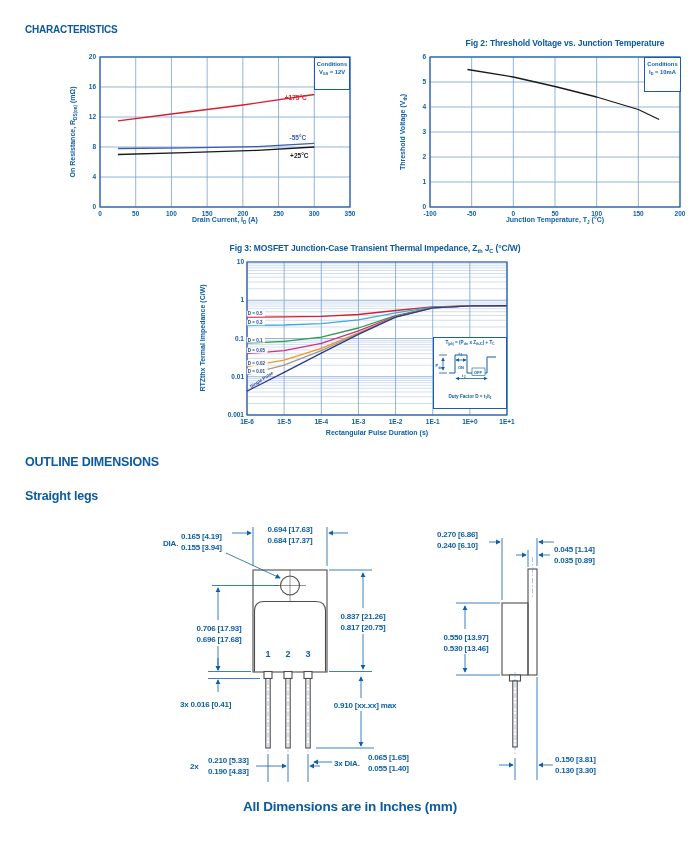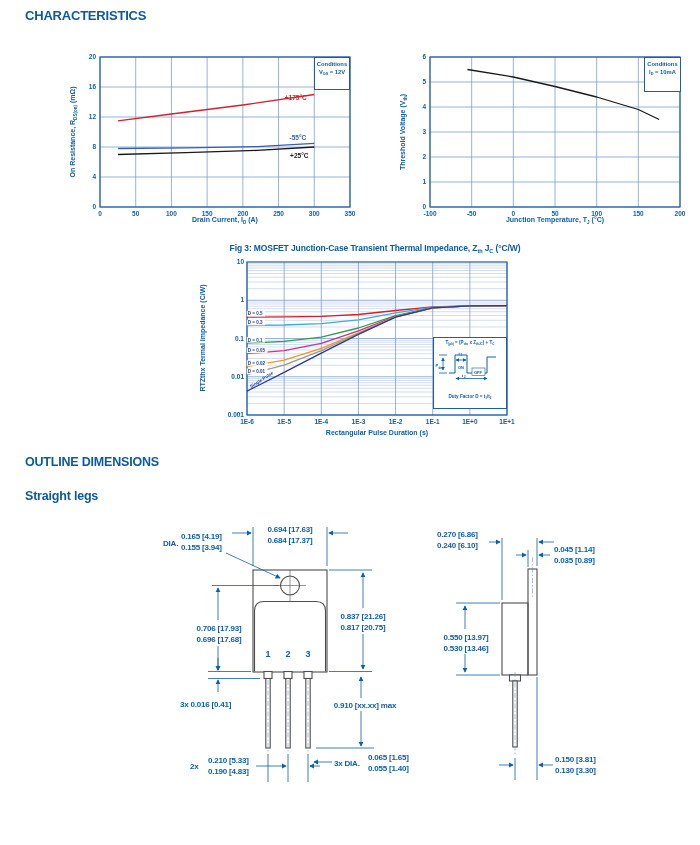--- a/index.html
+++ b/index.html
@@ -1,19 +1,19 @@
 <!DOCTYPE html>
 <html><head>
 <meta charset="utf-8">
 <style>
   html,body{margin:0;padding:0;background:#fff;}
   #page{position:relative;width:700px;height:845px;background:#fff;overflow:hidden;
         font-family:"Liberation Sans","DejaVu Sans",sans-serif;}
   .hd{position:absolute;color:#0d5aa0;font-weight:bold;letter-spacing:-0.2px;}
-  #characteristics-heading{left:25px;top:8px;font-size:13px;}
+  #characteristics-heading{left:25px;top:24px;font-size:10px;}
   #outline-heading{left:25px;top:455px;font-size:12.5px;}
   #straight-legs{left:25px;top:489px;font-size:12.5px;text-align:center;}
   #footer-note{left:0;right:0;top:799px;text-align:center;font-size:13.5px;}
   .chart{position:absolute;}
   #chart1{left:25px;top:38px;width:345px;height:210px;}
   #chart2{left:395px;top:38px;width:295px;height:210px;}
   #chart3{left:190px;top:243px;width:330px;height:210px;}
   .chart-title{position:absolute;top:0;text-align:center;color:#0d5aa0;font-weight:bold;
                font-size:8.5px;letter-spacing:-0.1px;white-space:nowrap;}
   #chart1 .chart-title{left:70px;right:0;}
@@ -96,20 +96,21 @@
       </svg>
     <div class="ylab"><span>On Resistance, R</span><span class="sub">DS(on)</span><span> (mΩ)</span></div>
     <div class="xlab"><span>Drain Current, I</span><span class="sub">D</span><span> (A)</span></div>
     <div class="cond">
       <div><span>Conditions</span></div>
       <div><span>V</span><span class="sub">GS</span><span> = 12V</span></div>
     </div>
   </div>
 
   <div id="chart2" class="chart">
+    <div class="chart-title">Fig 2: Threshold Voltage vs. Junction Temperature</div>
     <svg id="plot2" class="plot-svg" width="295" height="210" viewBox="0 0 295 210">
         <line x1="35" y1="19" x2="35" y2="169" stroke="#7b9fd0" stroke-width="0.8"></line>
         <text x="35" y="178" text-anchor="middle" class="tick">-100</text>
         <line x1="76.66666666666666" y1="19" x2="76.66666666666666" y2="169" stroke="#7b9fd0" stroke-width="0.8"></line>
         <text x="76.66666666666666" y="178" text-anchor="middle" class="tick">-50</text>
         <line x1="118.33333333333333" y1="19" x2="118.33333333333333" y2="169" stroke="#7b9fd0" stroke-width="0.8"></line>
         <text x="118.33333333333333" y="178" text-anchor="middle" class="tick">0</text>
         <line x1="160" y1="19" x2="160" y2="169" stroke="#7b9fd0" stroke-width="0.8"></line>
         <text x="160" y="178" text-anchor="middle" class="tick">50</text>
         <line x1="201.66666666666666" y1="19" x2="201.66666666666666" y2="169" stroke="#7b9fd0" stroke-width="0.8"></line>
@@ -391,13 +392,14 @@
         <text class="dim" x="474" y="52">0.045 [1.14]</text>
         <text class="dim" x="474" y="63">0.035 [0.89]</text>
         <text class="dim" x="386" y="140" text-anchor="middle">0.550 [13.97]</text>
         <text class="dim" x="386" y="151" text-anchor="middle">0.530 [13.46]</text>
         <text class="dim" x="475" y="262">0.150 [3.81]</text>
         <text class="dim" x="475" y="273">0.130 [3.30]</text>
       </g>
     </g>
   </svg>
 
+  <div id="footer-note" class="hd">All Dimensions are in Inches (mm)</div>
 </div>
 
 </body></html>

